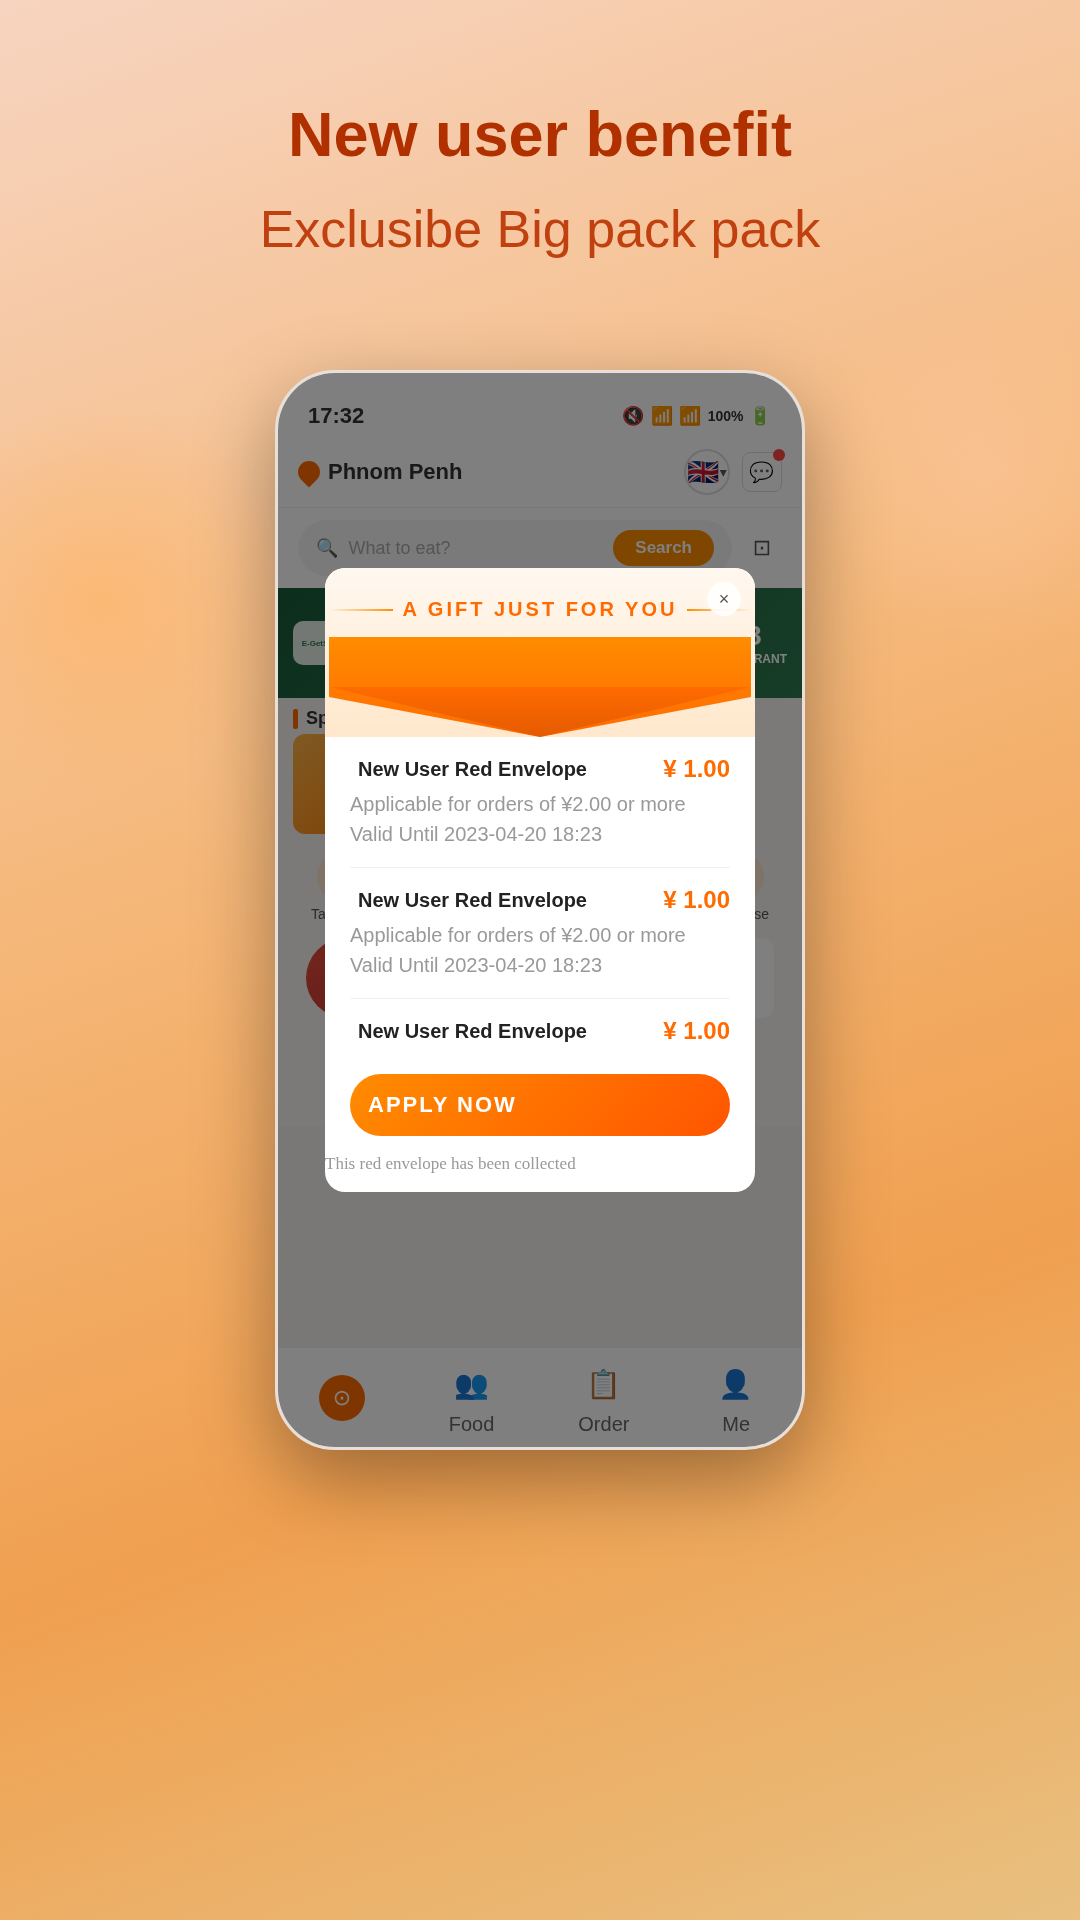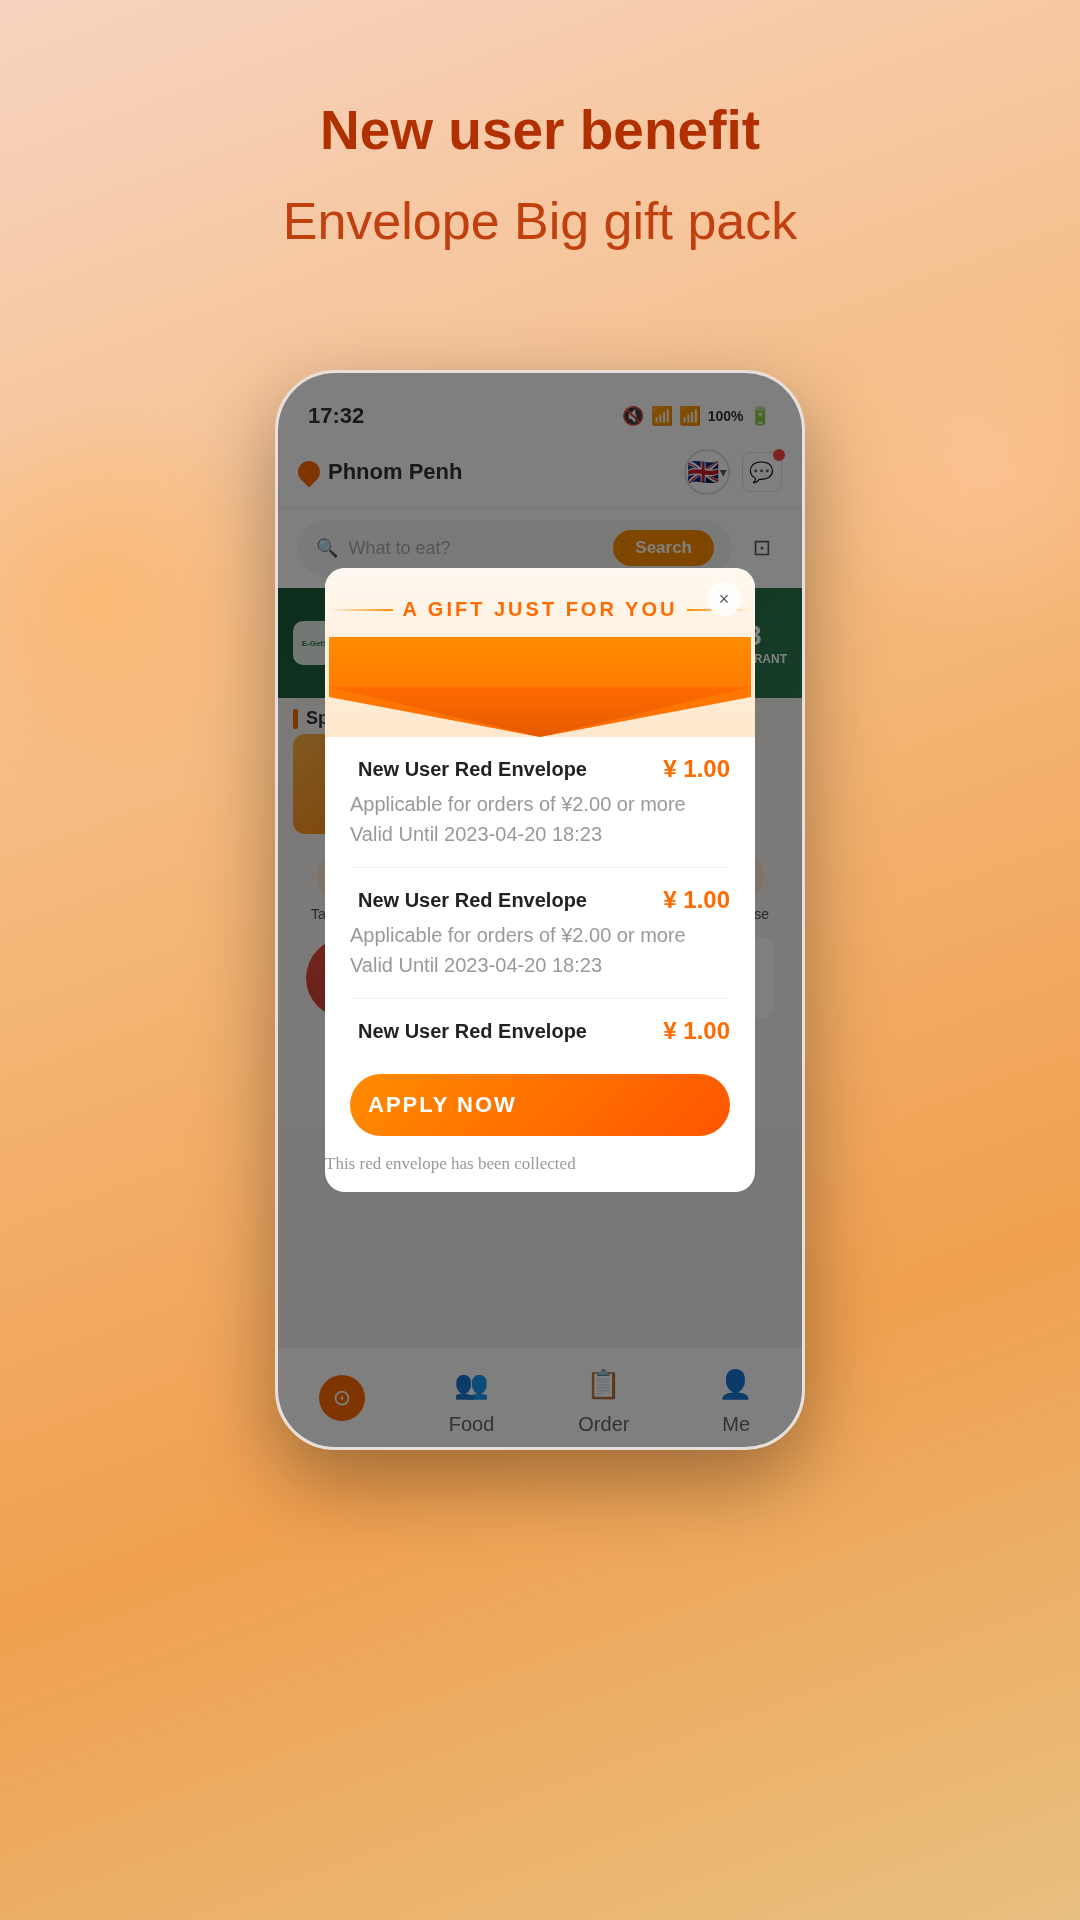--- a/index.html
+++ b/index.html
@@ -35,21 +35,21 @@
     }
 
     .page-header {
       text-align: center;
       padding-top: 100px;
       position: relative;
       z-index: 2;
     }
 
     .main-title {
-      font-size: 55px;
+      font-size: 63px;
       font-weight: 900;
       color: #b03000;
       line-height: 1.1;
       margin-bottom: 30px;
     }
 
     .sub-title {
       font-size: 52px;
       font-weight: 500;
       color: #c04010;
@@ -502,21 +502,21 @@
     }
   </style>
 </head>
 <body>
 
 <div class="bg-blob-left"></div>
 <div class="bg-blob-right"></div>
 
 <div class="page-header">
   <div class="main-title">New user benefit</div>
-  <div class="sub-title">Envelope Big gift pack</div>
+  <div class="sub-title">Exclusibe Big pack pack</div>
 </div>
 
 <div class="phone-wrapper">
   <div class="phone-shell">
 
     <div class="status-bar">
       <span class="status-time">17:32</span>
       <div class="status-icons">
         <span>🔇</span>
         <span>📶</span>

